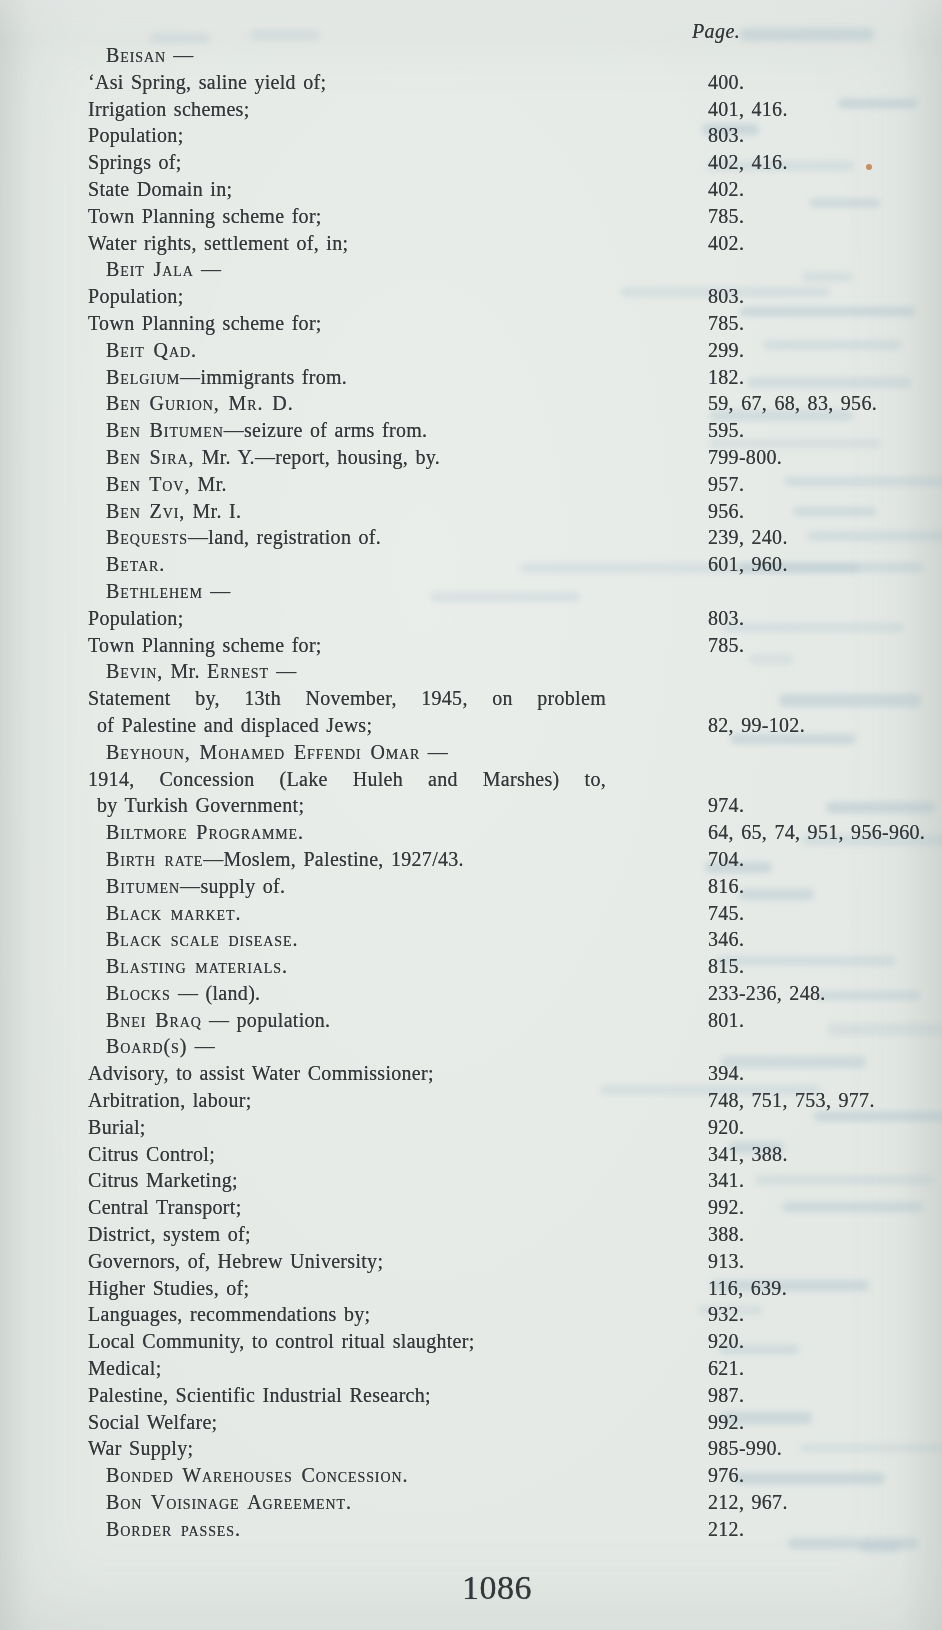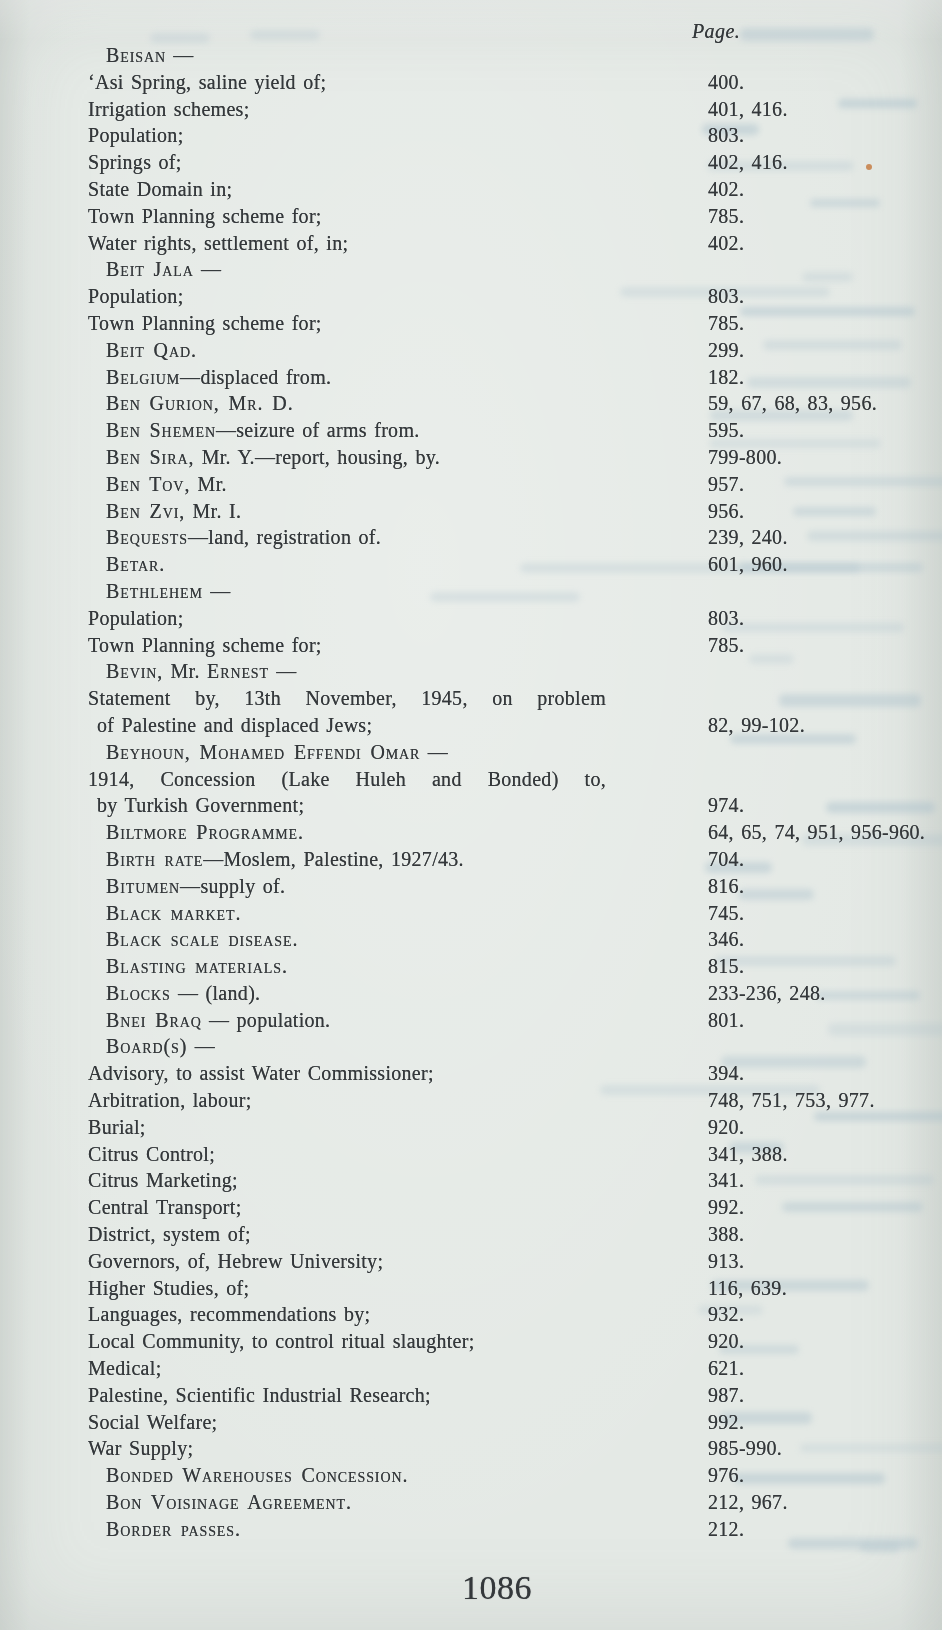--- a/index.html
+++ b/index.html
@@ -107,36 +107,36 @@
       <div class="row ind1"><span class="entry"><span class="n">Irrigation schemes;</span></span><span class="pages">401, 416.</span></div>
       <div class="row ind1"><span class="entry"><span class="n">Population;</span></span><span class="pages">803.</span></div>
       <div class="row ind1"><span class="entry"><span class="n">Springs of;</span></span><span class="pages">402, 416.</span></div>
       <div class="row ind1"><span class="entry"><span class="n">State Domain in;</span></span><span class="pages">402.</span></div>
       <div class="row ind1"><span class="entry"><span class="n">Town Planning scheme for;</span></span><span class="pages">785.</span></div>
       <div class="row ind1"><span class="entry"><span class="n">Water rights, settlement of, in;</span></span><span class="pages">402.</span></div>
       <div class="row ind0"><span class="entry"><span class="sc">Beit Jala</span><span class="n"> —</span></span></div>
       <div class="row ind1"><span class="entry"><span class="n">Population;</span></span><span class="pages">803.</span></div>
       <div class="row ind1"><span class="entry"><span class="n">Town Planning scheme for;</span></span><span class="pages">785.</span></div>
       <div class="row ind0"><span class="entry"><span class="sc">Beit Qad</span><span class="n">.</span></span><span class="pages">299.</span></div>
-      <div class="row ind0"><span class="entry"><span class="sc">Belgium</span><span class="n">—displaced from.</span></span><span class="pages">182.</span></div>
+      <div class="row ind0"><span class="entry"><span class="sc">Belgium</span><span class="n">—immigrants from.</span></span><span class="pages">182.</span></div>
       <div class="row ind0"><span class="entry"><span class="sc">Ben Gurion, Mr. D.</span></span><span class="pages">59, 67, 68, 83, 956.</span></div>
-      <div class="row ind0"><span class="entry"><span class="sc">Ben Shemen</span><span class="n">—seizure of arms from.</span></span><span class="pages">595.</span></div>
+      <div class="row ind0"><span class="entry"><span class="sc">Ben Bitumen</span><span class="n">—seizure of arms from.</span></span><span class="pages">595.</span></div>
       <div class="row ind0"><span class="entry"><span class="sc">Ben Sira,</span><span class="n"> Mr. Y.—report, housing, by.</span></span><span class="pages">799-800.</span></div>
       <div class="row ind0"><span class="entry"><span class="sc">Ben Tov,</span><span class="n"> Mr.</span></span><span class="pages">957.</span></div>
       <div class="row ind0"><span class="entry"><span class="sc">Ben Zvi,</span><span class="n"> Mr. I.</span></span><span class="pages">956.</span></div>
       <div class="row ind0"><span class="entry"><span class="sc">Bequests</span><span class="n">—land, registration of.</span></span><span class="pages">239, 240.</span></div>
       <div class="row ind0"><span class="entry"><span class="sc">Betar</span><span class="n">.</span></span><span class="pages">601, 960.</span></div>
       <div class="row ind0"><span class="entry"><span class="sc">Bethlehem</span><span class="n"> —</span></span></div>
       <div class="row ind1"><span class="entry"><span class="n">Population;</span></span><span class="pages">803.</span></div>
       <div class="row ind1"><span class="entry"><span class="n">Town Planning scheme for;</span></span><span class="pages">785.</span></div>
       <div class="row ind0"><span class="entry"><span class="sc">Bevin,</span><span class="n"> Mr. </span><span class="sc">Ernest</span><span class="n"> —</span></span></div>
       <div class="row ind1 justified"><span class="entry"><span class="n">Statement by, 13th November, 1945, on problem</span></span></div>
       <div class="row ind2"><span class="entry"><span class="n">of Palestine and displaced Jews;</span></span><span class="pages">82, 99-102.</span></div>
       <div class="row ind0"><span class="entry"><span class="sc">Beyhoun, Mohamed Effendi Omar</span><span class="n"> —</span></span></div>
-      <div class="row ind1 justified"><span class="entry"><span class="n">1914, Concession (Lake Huleh and Bonded) to,</span></span></div>
+      <div class="row ind1 justified"><span class="entry"><span class="n">1914, Concession (Lake Huleh and Marshes) to,</span></span></div>
       <div class="row ind2"><span class="entry"><span class="n">by Turkish Government;</span></span><span class="pages">974.</span></div>
       <div class="row ind0"><span class="entry"><span class="sc">Biltmore Programme</span><span class="n">.</span></span><span class="pages">64, 65, 74, 951, 956-960.</span></div>
       <div class="row ind0"><span class="entry"><span class="sc">Birth rate</span><span class="n">—Moslem, Palestine, 1927/43.</span></span><span class="pages">704.</span></div>
       <div class="row ind0"><span class="entry"><span class="sc">Bitumen</span><span class="n">—supply of.</span></span><span class="pages">816.</span></div>
       <div class="row ind0"><span class="entry"><span class="sc">Black market</span><span class="n">.</span></span><span class="pages">745.</span></div>
       <div class="row ind0"><span class="entry"><span class="sc">Black scale disease</span><span class="n">.</span></span><span class="pages">346.</span></div>
       <div class="row ind0"><span class="entry"><span class="sc">Blasting materials</span><span class="n">.</span></span><span class="pages">815.</span></div>
       <div class="row ind0"><span class="entry"><span class="sc">Blocks</span><span class="n"> — (land).</span></span><span class="pages">233-236, 248.</span></div>
       <div class="row ind0"><span class="entry"><span class="sc">Bnei Braq</span><span class="n"> — population.</span></span><span class="pages">801.</span></div>
       <div class="row ind0"><span class="entry"><span class="sc">Board(s)</span><span class="n"> —</span></span></div>

